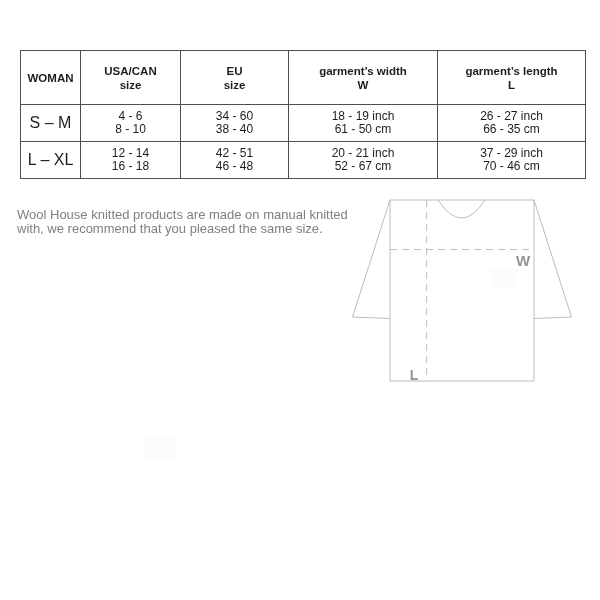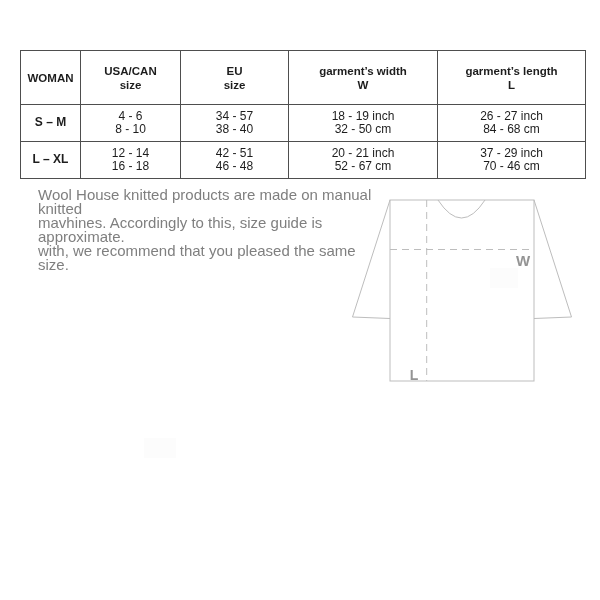--- a/index.html
+++ b/index.html
@@ -31,36 +31,35 @@
     font-size: 11.5px;
     font-weight: bold;
     line-height: 14px;
   }
   .size-table td {
     font-size: 12px;
     font-weight: normal;
     line-height: 13.5px;
   }
   .size-table td.row-label {
-    font-size: 12px;
-    font-weight: bold;
+    font-size: 16px;
+    font-weight: normal;
   }
   .size-table tr.header-row { height: 54px; }
   .size-table tr.data-row   { height: 37px; }
 
   
   .note {
     position: absolute;
     left: 17px;
-    top: 188px;
+    top: 208px;
     width: 340px;
     color: #7f7f7f;
-    font-size: 15px;
+    font-size: 13px;
     line-height: 14px;
-    margin-left: 21px;
   }
 
   
   .diagram {
     position: absolute;
     left: 340px;
     top: 190px;
     width: 245px;
     height: 205px;
   }
@@ -107,30 +106,30 @@
       <div>L</div>
     </th>
   </tr>
   <tr class="data-row">
     <td class="row-label">S – M</td>
     <td>
       <div>4 - 6</div>
       <div>8 - 10</div>
     </td>
     <td>
-      <div>34 - 57</div>
+      <div>34 - 60</div>
       <div>38 - 40</div>
     </td>
     <td>
       <div>18 - 19 inch</div>
-      <div>32 - 50 cm</div>
+      <div>61 - 50 cm</div>
     </td>
     <td>
       <div>26 - 27 inch</div>
-      <div>84 - 68 cm</div>
+      <div>66 - 35 cm</div>
     </td>
   </tr>
   <tr class="data-row">
     <td class="row-label">L – XL</td>
     <td>
       <div>12 - 14</div>
       <div>16 - 18</div>
     </td>
     <td>
       <div>42 - 51</div>
@@ -143,21 +142,20 @@
     <td>
       <div>37 - 29 inch</div>
       <div>70 - 46 cm</div>
     </td>
   </tr>
 </tbody>
   </table>
 
 <div class="note">
   <div>Wool House knitted products are made on manual knitted</div>
-  <div>mavhines. Accordingly to this, size guide is approximate.</div>
   <div>with, we recommend that you pleased the same size.</div>
 </div>
 
 <div class="artifact a2"></div>
 <div class="artifact a1"></div>
 
 <svg class="diagram" viewBox="0 0 245 205" xmlns="http://www.w3.org/2000/svg">
   <g fill="none" stroke="#bdbdbd" stroke-width="1">
 
     <rect x="50" y="10" width="144" height="181"></rect>

